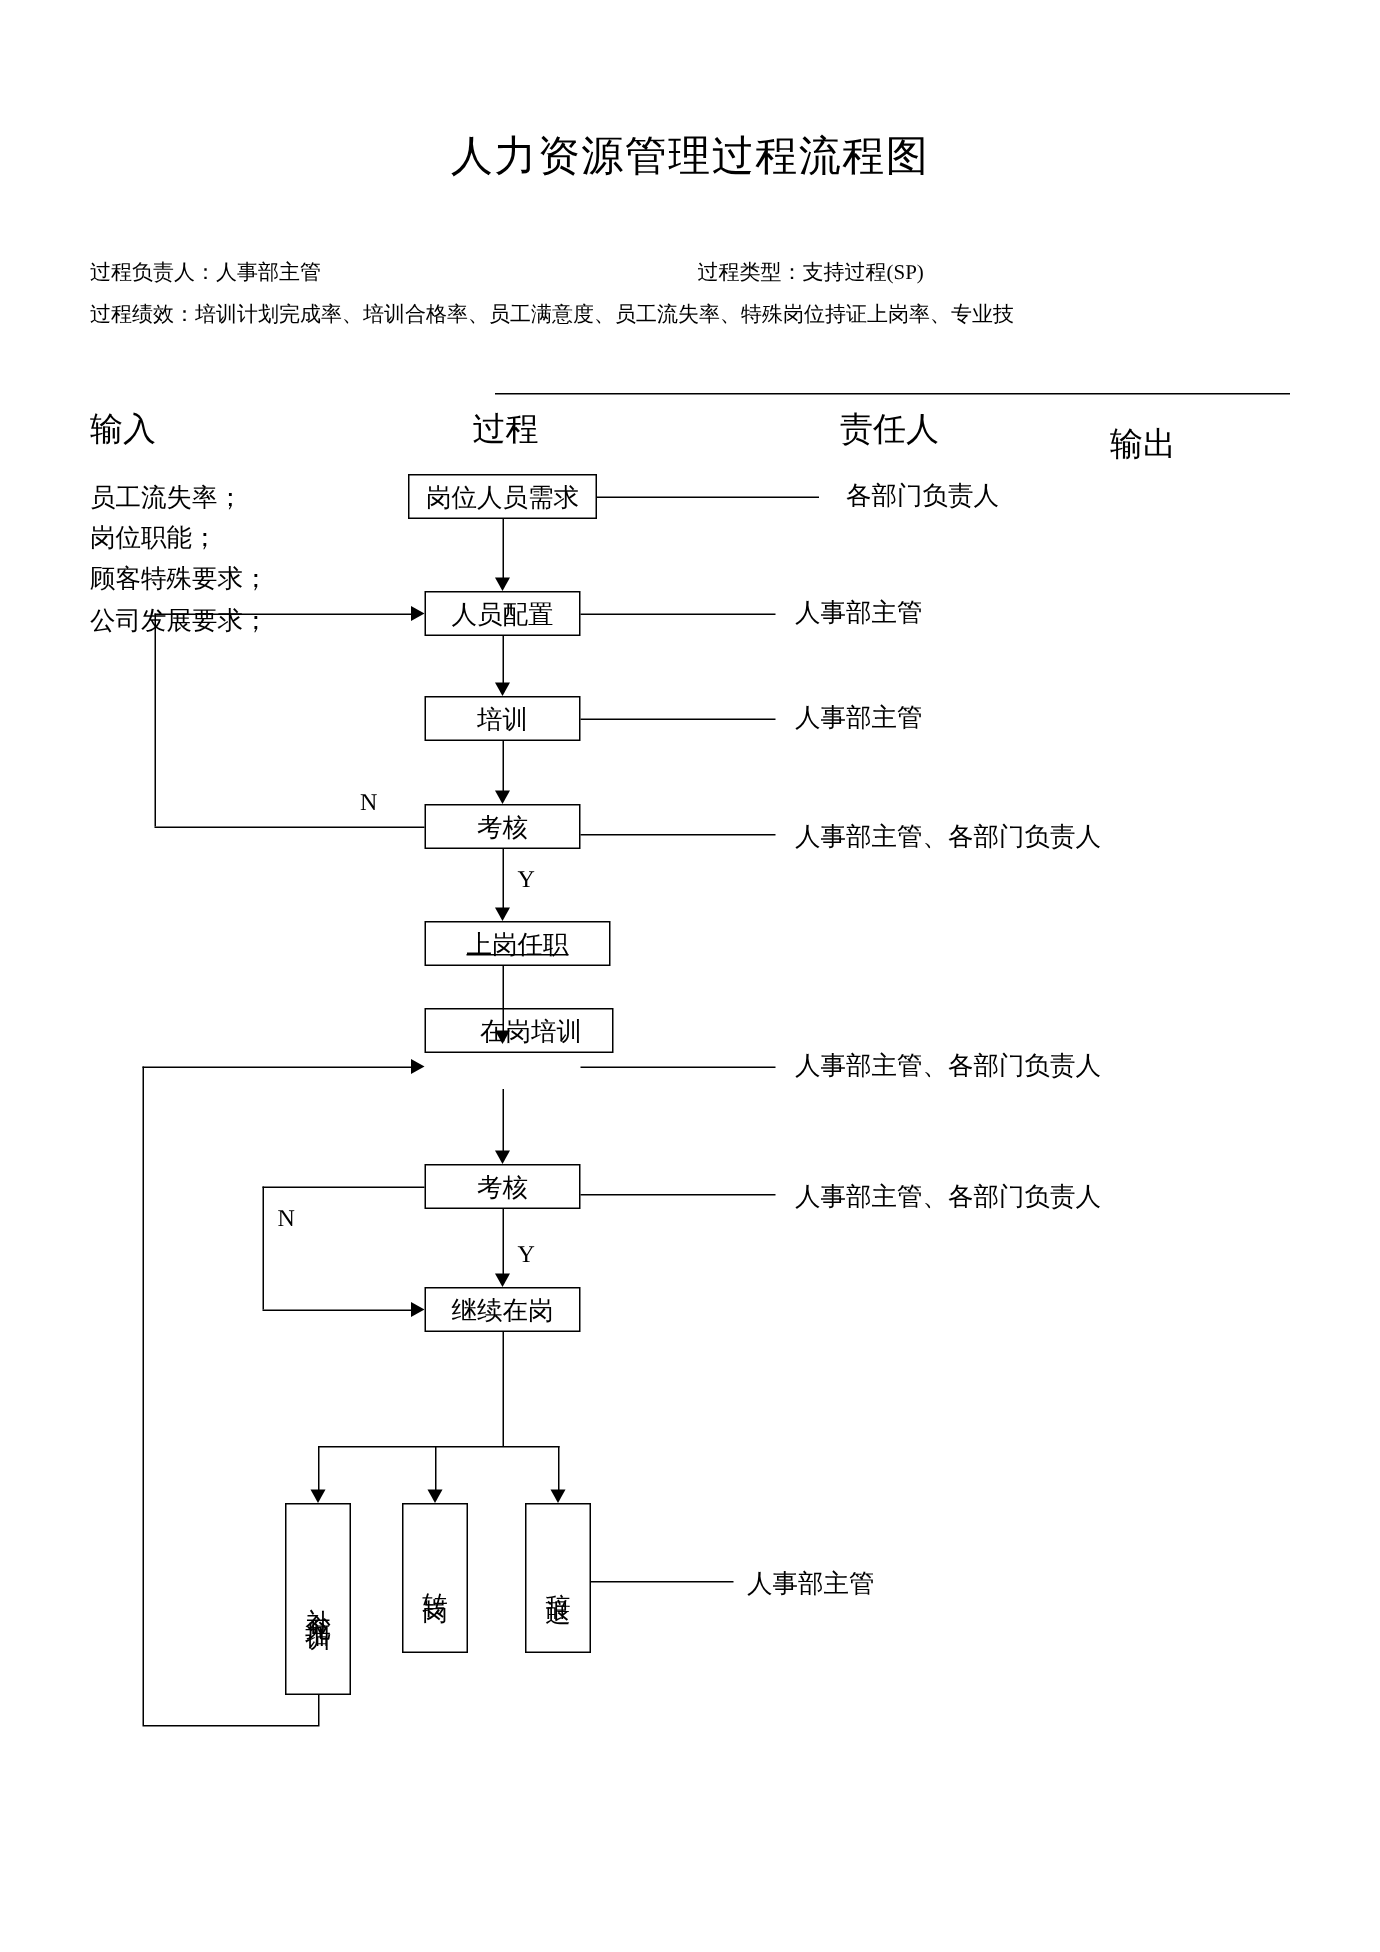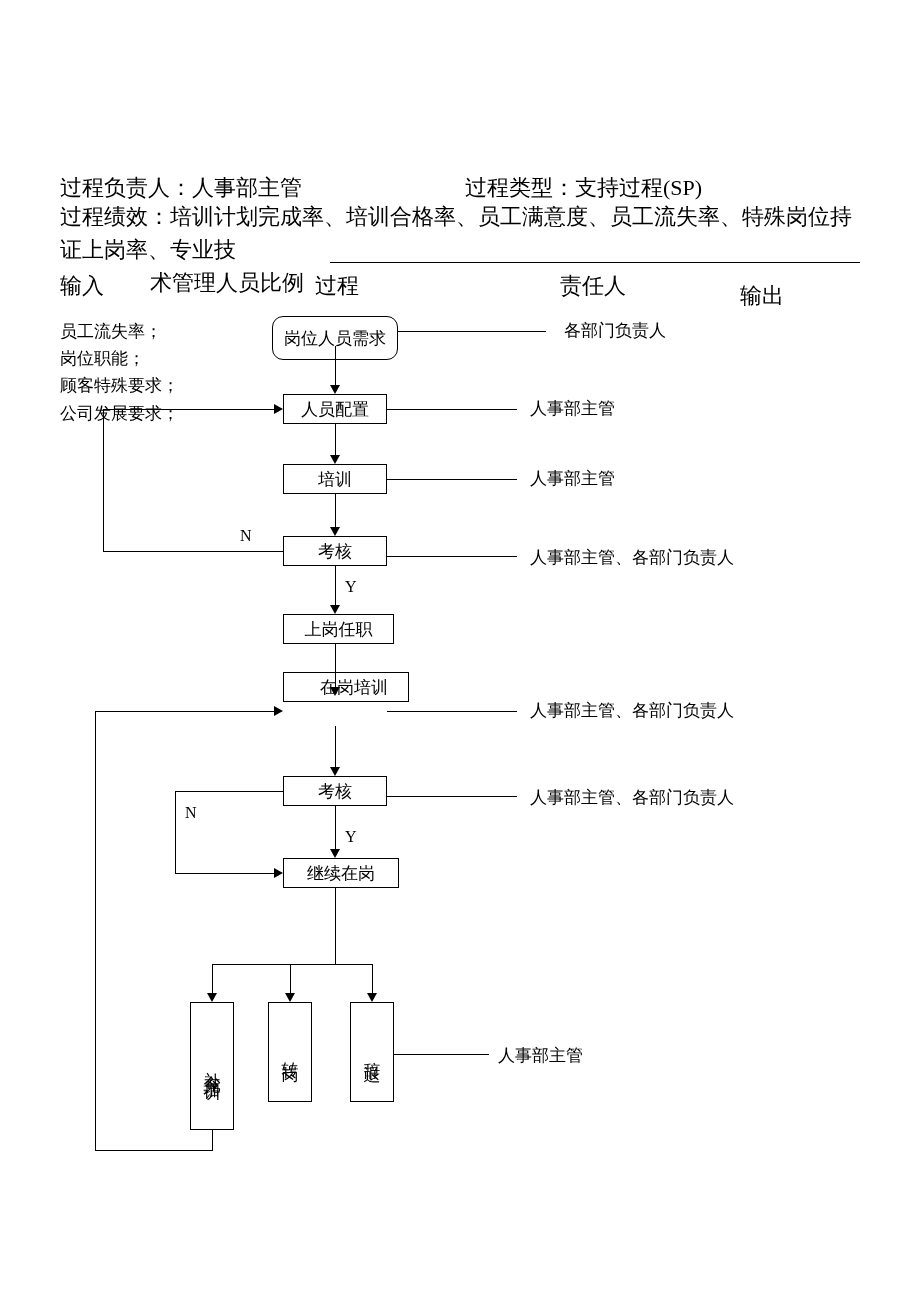--- a/index.html
+++ b/index.html
@@ -20,21 +20,21 @@
     top: 85px;
     left: 0;
     width: 920px;
     text-align: center;
     font-size: 28px;
     font-weight: 400;
     letter-spacing: 1px;
   }
   .meta {
     position: absolute;
-    font-size: 22px;
+    font-size: 14px;
   }
   .meta-row1-left { top: 173px; left: 60px; }
   .meta-row1-right { top: 173px; left: 465px; }
   .meta-row2 { top: 200px; left: 60px; width: 800px; line-height: 1.5; }
   .meta-row2-indent { margin-left: 90px; display:block; }
   .section-rule {
     position: absolute;
     top: 262px;
     left: 330px;
     width: 530px;
@@ -110,51 +110,51 @@
     position: absolute;
     font-size: 16px;
     font-family: "Times New Roman", serif;
   }
 </style>
 </head>
 <body>
 
 <div class="page">
 
+  <div class="title">人力资源管理过程流程图</div>
 
   <div class="meta meta-row1-left">过程负责人：人事部主管</div>
   <div class="meta meta-row1-right">过程类型：支持过程(SP)</div>
   <div class="meta meta-row2">
     <span>过程绩效：</span><span>培训计划完成率、培训合格率、员工满意度、员工流失率、特殊岗位持证上岗率、专业技</span>
-    <span class="meta-row2-indent">术管理人员比例</span>
   </div>
 
   <div class="section-rule"></div>
 
   <div class="col-head ch-input">输入</div>
   <div class="col-head ch-process">过程</div>
   <div class="col-head ch-owner">责任人</div>
   <div class="col-head ch-output">输出</div>
 
   <div class="inputs">
     <div>员工流失率；</div>
     <div>岗位职能；</div>
     <div>顾客特殊要求；</div>
     <div>公司发展要求；</div>
   </div>
 
 
-  <div class="node" style="left:272px; top:316px; width:126px; height:44px;border-radius:11px;">岗位人员需求</div>
+  <div class="node" style="left:272px; top:316px; width:126px; height:30px;">岗位人员需求</div>
   <div class="node" style="left:283px; top:394px; width:104px; height:30px;">人员配置</div>
   <div class="node" style="left:283px; top:464px; width:104px; height:30px;">培训</div>
   <div class="node" style="left:283px; top:536px; width:104px; height:30px;">考核</div>
-  <div class="node" style="left:283px; top:614px; width:111px; height:30px;">上岗任职</div>
+  <div class="node" style="left:283px; top:614px; width:124px; height:30px;text-decoration:underline;">上岗任职</div>
   <div class="node" style="left:283px; top:672px; width:126px; height:30px;padding-left:16px;">在岗培训</div>
   <div class="node" style="left:283px; top:776px; width:104px; height:30px;">考核</div>
-  <div class="node" style="left:283px; top:858px; width:116px; height:30px;">继续在岗</div>
+  <div class="node" style="left:283px; top:858px; width:104px; height:30px;">继续在岗</div>
 
   <div class="node vnode" style="left:190px; top:1002px; width:44px; height:128px;">补充培训</div>
   <div class="node vnode" style="left:268px; top:1002px; width:44px; height:100px;">转岗</div>
   <div class="node vnode" style="left:350px; top:1002px; width:44px; height:100px;">辞退</div>
 
   <div class="resp" style="left:564px; top:319px;">各部门负责人</div>
   <div class="resp" style="left:530px; top:397px;">人事部主管</div>
   <div class="resp" style="left:530px; top:467px;">人事部主管</div>
   <div class="resp" style="left:530px; top:546px;">人事部主管、各部门负责人</div>
   <div class="resp" style="left:530px; top:699px;">人事部主管、各部门负责人</div>

